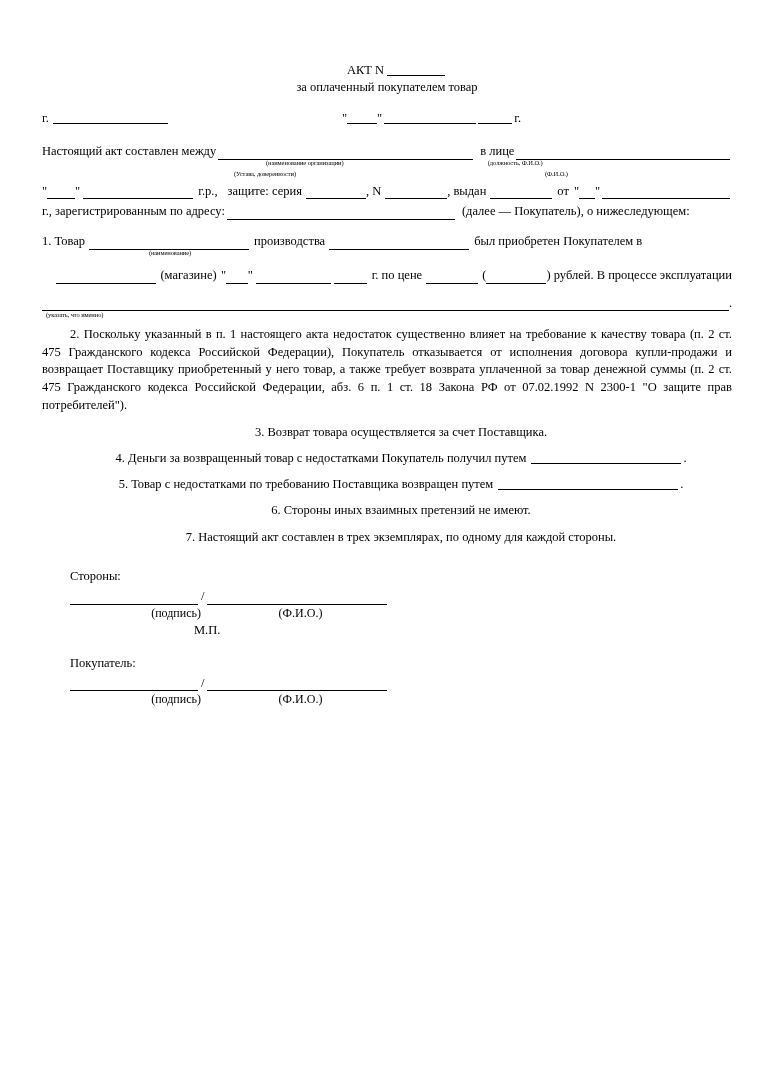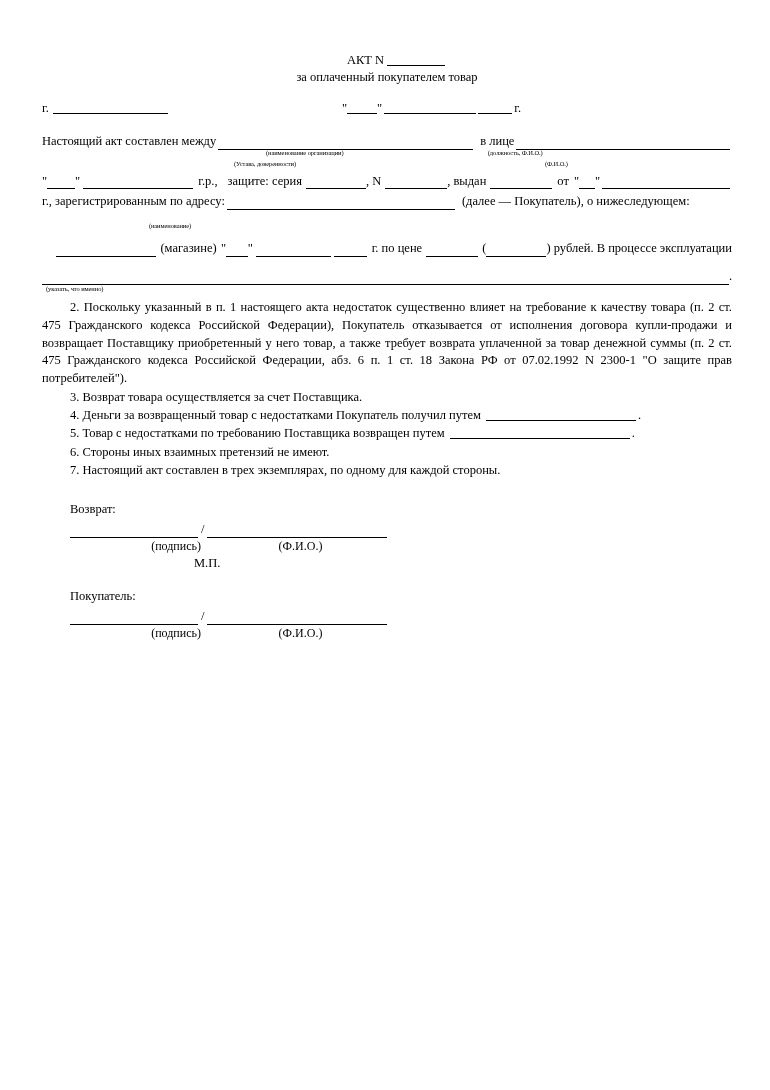--- a/index.html
+++ b/index.html
@@ -13,21 +13,21 @@
     height: 1090px;
     font-family: "Liberation Serif", "DejaVu Serif", serif;
     color: #000000;
     font-size: 12.5px;
     line-height: 1.35;
     position: relative;
     overflow: hidden;
   }
   .page {
     position: absolute;
-    left: 0; top: 6px;
+    left: 0; top: 16px;
     width: 770px;
     height: 988px;
     padding: 12px;
     box-sizing: border-box;
   }
   .content {
     position: absolute;
     left: 42px;
     top: 46px;
     width: 690px;
@@ -93,24 +93,25 @@
   .datebox .d3 { display:inline-block; width: 34px; border-bottom: 1px solid #000; height: .85em; vertical-align: -2px; margin-right: 2px;}
 
   
   .para-just {
     text-align: justify;
     text-indent: 28px;
     margin: 6px 0 0 0;
     line-height: 1.42;
   }
   .numline {
-    margin: 0;
+    margin: 8px;
     padding-left: 28px;
     line-height: 1.46;
     white-space: nowrap;
+    text-align: center;
   }
   .numline .rule { margin: 0 2px; }
 
   
   .sig-block { margin-top: 22px; }
   .sig-title { padding-left: 28px; margin-bottom: 3px; }
   .sig-lines {
     display: flex;
     align-items: flex-end;
     padding-left: 28px;
@@ -213,20 +214,29 @@
   <div class="row" style="margin-top:4px;">
     <div class="flexline">
       <span>г., зарегистрированным по адресу:</span>
       <span class="grow" style="flex:0 0 228px;"></span>
       <span class="sp"></span>
       <span>(далее — Покупатель), о нижеследующем:</span>
     </div>
   </div>
 
   <div class="row" style="margin-top:13px;">
+    <div class="flexline">
+      <span>1. Товар</span>
+      <span class="rule" style="width:160px; margin-left:4px;"></span>
+      <span class="sp"></span>
+      <span>производства</span>
+      <span class="rule" style="width:140px; margin-left:4px;"></span>
+      <span class="sp"></span>
+      <span>был приобретен Покупателем в</span>
+    </div>
     <div style="display:flex;">
       <span style="width:48px;"></span>
       <span class="caption" style="width:160px; text-align:center;">(наименование)</span>
     </div>
   </div>
 
   <div class="row" style="margin-top:10px;">
     <div class="flexline">
       <span class="rule" style="width:120px; margin-left:14px;"></span>
       <span class="sp"></span>
@@ -265,21 +275,21 @@
   </div>
 
   <div class="numline">
     <span>5. Товар с недостатками по требованию Поставщика возвращен путем</span><span class="rule" style="width:180px; margin-left:5px;"></span><span>.</span>
   </div>
 
   <div class="numline">6. Стороны иных взаимных претензий не имеют.</div>
   <div class="numline">7. Настоящий акт составлен в трех экземплярах, по одному для каждой стороны.</div>
 
   <div class="sig-block">
-    <div class="sig-title">Возврат:</div>
+    <div class="sig-title">Стороны:</div>
     <div class="sig-lines">
       <span class="sl"></span>
       <span class="slash">/</span>
       <span class="sr"></span>
     </div>
     <div class="sig-caps">
       <span class="c1">(подпись)</span>
       <span class="c2">(Ф.И.О.)</span>
     </div>
     <div class="mp">М.П.</div>

